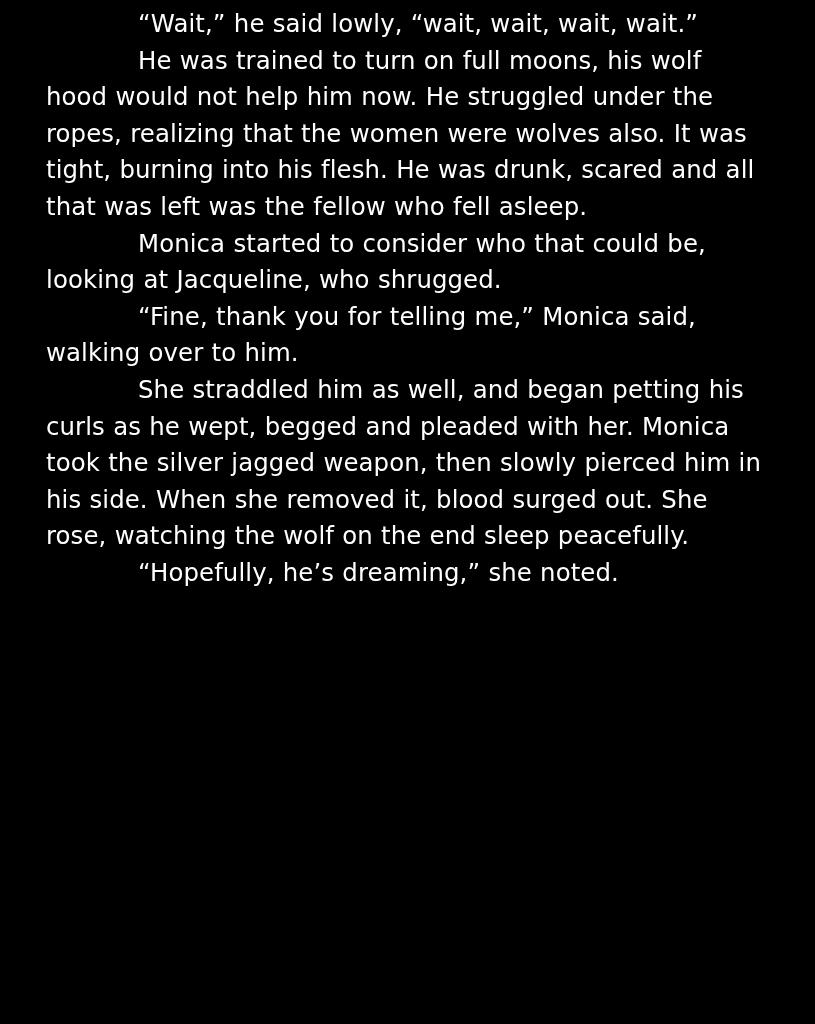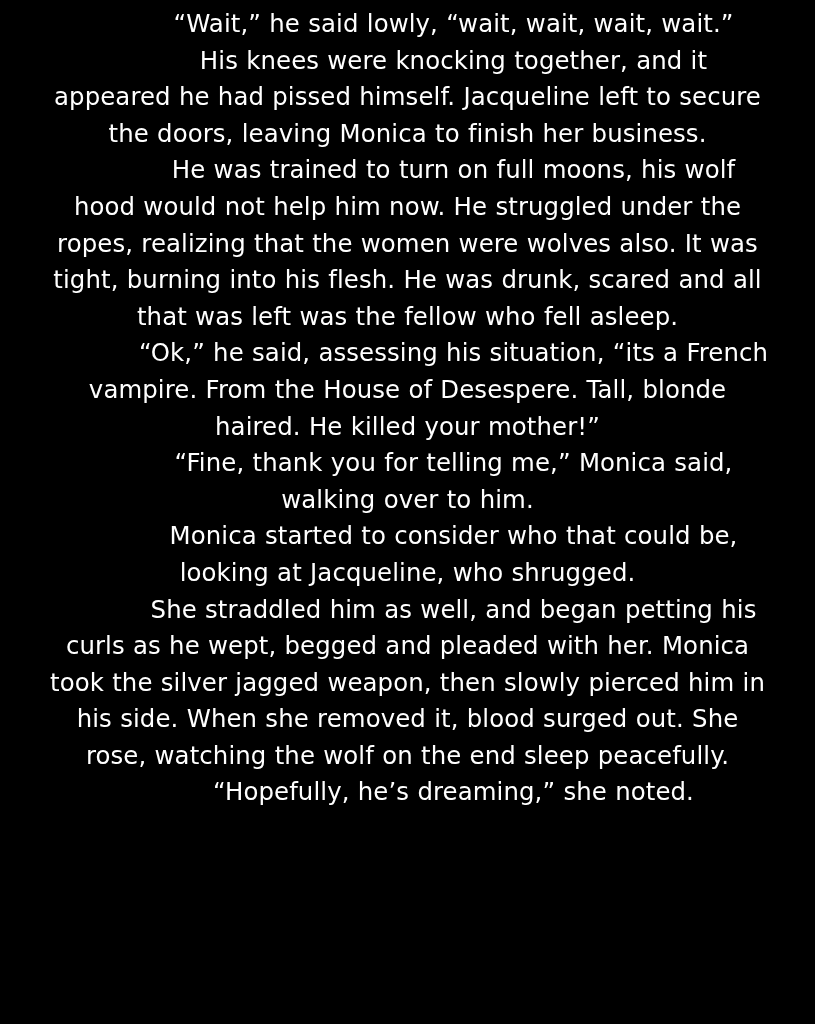--- a/index.html
+++ b/index.html
@@ -14,21 +14,20 @@
     font-family: "DejaVu Sans", sans-serif;
   }
   #page {
     width: 815px;
     height: 1024px;
     background: #000000;
     color: #ffffff;
     box-sizing: border-box;
     padding: 0px 46px 0px 46px;
     position: relative;
-    text-align: center;
   }
   #prose {
     padding-top: 6px;
   }
   p.para {
     margin: 0;
     padding: 0;
     font-size: 24.4px;
     line-height: 36.6px;
     letter-spacing: 0.1px;
@@ -38,21 +37,19 @@
     word-spacing: 0.4px;
     -webkit-font-smoothing: antialiased;
   }
 </style>
 </head>
 <body>
 
 <div id="page">
   <div id="prose">
     <p class="para">“Wait,” he said lowly, “wait, wait, wait, wait.”</p>
-    <p class="para">His knees were knocking together, and it appeared he had pissed himself. Jacqueline left to secure the doors, leaving Monica to finish her business.</p>
     <p class="para">He was trained to turn on full moons, his wolf hood would not help him now. He struggled under the ropes, realizing that the women were wolves also. It was tight, burning into his flesh. He was drunk, scared and all that was left was the fellow who fell asleep.</p>
-    <p class="para">“Ok,” he said, assessing his situation, “its a French vampire. From the House of Desespere. Tall, blonde haired. He killed your mother!”</p>
+    <p class="para">Monica started to consider who that could be, looking at Jacqueline, who shrugged.</p>
     <p class="para">“Fine, thank you for telling me,” Monica said, walking over to him.</p>
-    <p class="para">Monica started to consider who that could be, looking at Jacqueline, who shrugged.</p>
     <p class="para">She straddled him as well, and began petting his curls as he wept, begged and pleaded with her. Monica took the silver jagged weapon, then slowly pierced him in his side. When she removed it, blood surged out. She rose, watching the wolf on the end sleep peacefully.</p>
     <p class="para">“Hopefully, he’s dreaming,” she noted.</p>
   </div>
 </div>
 
 </body></html>

